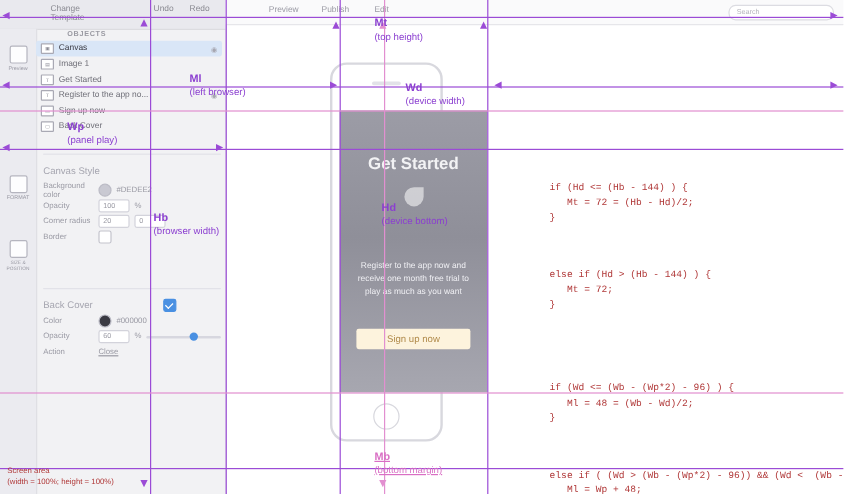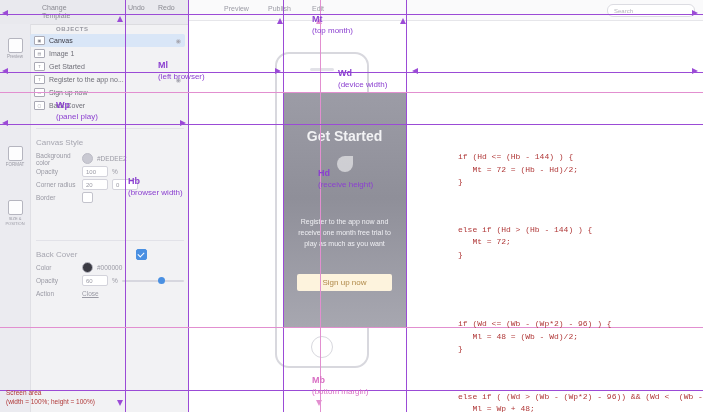--- a/index.html
+++ b/index.html
@@ -321,21 +321,21 @@
 
   <div class="arrow u" style="left:277px;top:18px;"></div>
   <div class="arrow u" style="left:400px;top:18px;"></div>
 
   <div class="arrow u pk" style="left:316px;top:18px;"></div>
   <div class="arrow d pk" style="left:316px;top:400px;"></div>
 
 
   <div class="lbl-v" style="left:312px;top:14px;">
     <span>Mt</span><br>
-    <span class="sub">(top month)</span>
+    <span class="sub">(top height)</span>
   </div>
 
   <div class="lbl-v" style="left:158px;top:60px;">
     <span>Ml</span><br>
     <span class="sub">(left browser)</span>
   </div>
 
   <div class="lbl-v" style="left:338px;top:68px;">
     <span>Wd</span><br>
     <span class="sub">(device width)</span>
@@ -346,24 +346,24 @@
     <span class="sub">(panel play)</span>
   </div>
 
   <div class="lbl-v" style="left:128px;top:176px;">
     <span>Hb</span><br>
     <span class="sub">(browser width)</span>
   </div>
 
   <div class="lbl-v" style="left:318px;top:168px;">
     <span>Hd</span><br>
-    <span class="sub">(receive height)</span>
-  </div>
-
-  <div class="lbl-v lbl-pink" style="left:312px;top:375px;">
+    <span class="sub">(device bottom)</span>
+  </div>
+
+  <div class="lbl-v lbl-pink" style="left:312px;top:375px;text-decoration:underline;">
     <span>Mb</span><br>
     <span class="sub">(bottom margin)</span>
   </div>
 
   <div class="code">
     <div class="blk">if (Hd &lt;= (Hb - 144) ) {
    Mt = 72 = (Hb - Hd)/2;
 }</div>
     <div class="blk">else if (Hd &gt; (Hb - 144) ) {
    Mt = 72;

